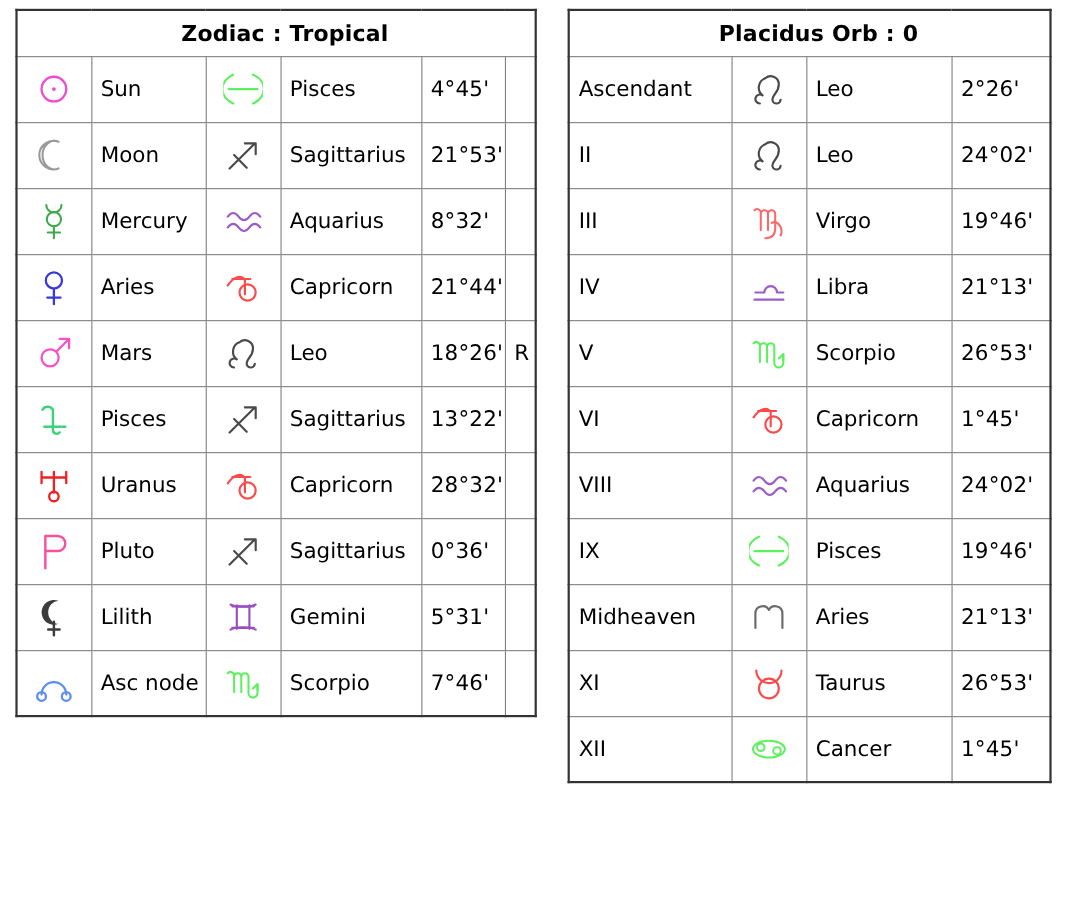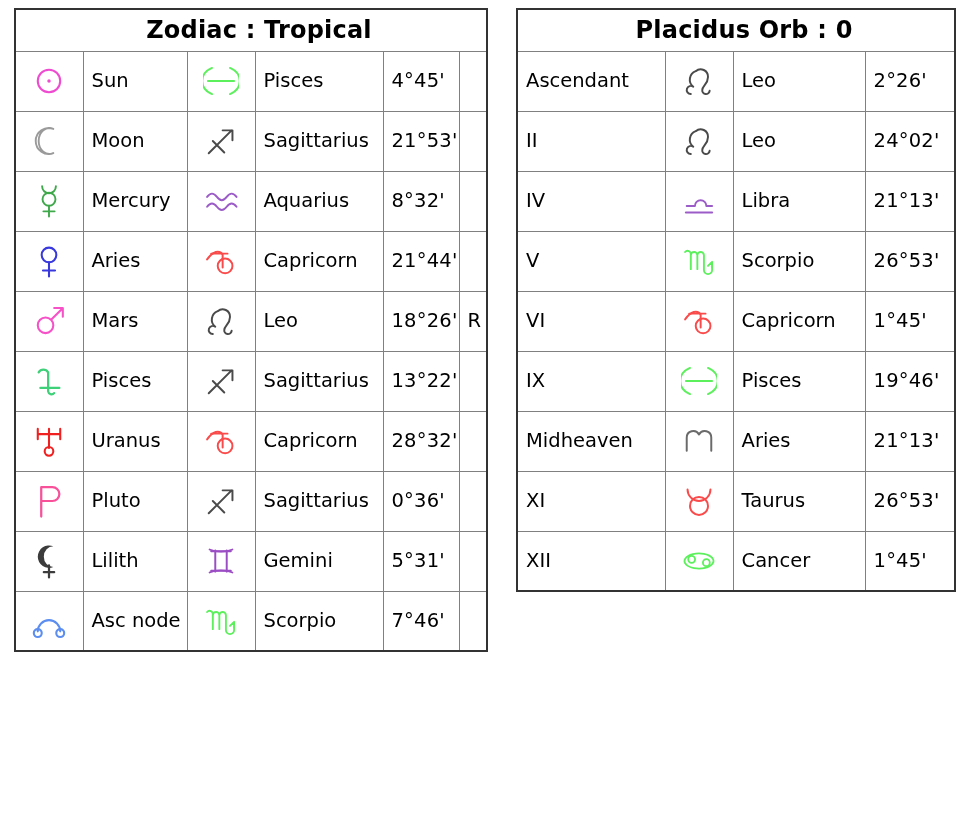--- a/index.html
+++ b/index.html
@@ -46,21 +46,21 @@
     text-align: left;
     vertical-align: middle;
     line-height: 1.12;
     background: #ffffff;
     white-space: nowrap;
   }
   table.chart thead th {
     height: 42px;
     text-align: center;
     font-weight: bold;
-    font-size: 24px;
+    font-size: 20px;
     letter-spacing: 0.2px;
     padding-left: 24px;
   }
   
   table.chart {
     border: 2px solid #333333;
   }
 
   
   .left col.c-sym   { width: 68px; }
@@ -330,20 +330,31 @@
             <td>II</td>
             <td class="glyph-cell">
               <svg class="glyph-svg" width="36" height="36" viewBox="0 0 44 44" style="stroke:#4a4a4a;color:#4a4a4a;fill:#4a4a4a">
                 <path d="M12 38 A5 5 0 1 1 15 29 A11 11 0 0 1 18 10 A9 9 0 0 1 33 17 C33 26 26 28 26 33 A4.5 4.5 0 0 0 35 34" style="fill:none;stroke-linecap:round;stroke-linejoin:round;stroke-width:2.4"></path>
               </svg>
             </td>
             <td>Leo</td>
             <td class="deg-cell">24°02'</td>
           </tr>
           <tr>
+            <td>III</td>
+            <td class="glyph-cell">
+              <svg class="glyph-svg" width="36" height="36" viewBox="0 0 44 44" style="stroke:#fa6a6a;color:#fa6a6a;fill:#fa6a6a">
+                <path d="M6 10 A4 4 0 0 1 13 13 V32 M13 14 A4 4 0 0 1 21 14 V32 M21 14 A4 4 0 0 1 29 14 V30 C29 38 24 41 18 41" style="fill:none;stroke-linecap:round;stroke-linejoin:round;stroke-width:2.3"></path>
+                <path d="M25 24 A8 10 0 0 1 35 38" style="fill:none;stroke-linecap:round;stroke-linejoin:round;stroke-width:2.3"></path>
+              </svg>
+            </td>
+            <td>Virgo</td>
+            <td class="deg-cell">19°46'</td>
+          </tr>
+          <tr>
             <td>IV</td>
             <td class="glyph-cell">
               <svg class="glyph-svg" width="36" height="36" viewBox="0 0 44 44" style="stroke:#9b5cc8;color:#9b5cc8;fill:#9b5cc8">
                 <path d="M7 28 H17 A7 7 0 0 1 31 28 H38" style="fill:none;stroke-linecap:round;stroke-linejoin:round;stroke-width:2.4"></path>
                 <path d="M6 36 H38" style="fill:none;stroke-linecap:round;stroke-linejoin:round;stroke-width:2.6"></path>
               </svg>
             </td>
             <td>Libra</td>
             <td class="deg-cell">21°13'</td>
           </tr>
@@ -362,20 +373,31 @@
             <td>VI</td>
             <td class="glyph-cell">
               <svg class="glyph-svg" width="36" height="36" viewBox="0 0 44 44" style="stroke:#fa4a4a;color:#fa4a4a;fill:#fa4a4a">
                 <path d="M5 20 C12 10 20 8 24 14 L24 30" style="fill:none;stroke-linecap:round;stroke-linejoin:round;stroke-width:2.4"></path>
                 <path d="M10 13 H30" style="fill:none;stroke-linecap:round;stroke-linejoin:round;stroke-width:2.4"></path>
                 <circle cx="27" cy="28" r="9" style="fill:none;stroke-linecap:round;stroke-linejoin:round;stroke-width:2.4"></circle>
               </svg>
             </td>
             <td>Capricorn</td>
             <td class="deg-cell">1°45'</td>
+          </tr>
+          <tr>
+            <td>VIII</td>
+            <td class="glyph-cell">
+              <svg class="glyph-svg" width="36" height="36" viewBox="0 0 44 44" style="stroke:#9b5cc8;color:#9b5cc8;fill:#9b5cc8">
+                <path d="M5 17 Q11 9 17 17 T29 17 T41 17" style="fill:none;stroke-linecap:round;stroke-linejoin:round;stroke-width:2.4"></path>
+                <path d="M5 29 Q11 21 17 29 T29 29 T41 29" style="fill:none;stroke-linecap:round;stroke-linejoin:round;stroke-width:2.4"></path>
+              </svg>
+            </td>
+            <td>Aquarius</td>
+            <td class="deg-cell">24°02'</td>
           </tr>
           <tr>
             <td>IX</td>
             <td class="glyph-cell">
               <svg class="glyph-svg" width="36" height="36" viewBox="0 0 44 44" style="stroke:#5cf05c;color:#5cf05c;fill:#5cf05c">
                 <path d="M11 6 A22 18 0 0 0 11 38" style="fill:none;stroke-linecap:round;stroke-linejoin:round;stroke-width:2.4"></path>
                 <path d="M33 6 A22 18 0 0 1 33 38" style="fill:none;stroke-linecap:round;stroke-linejoin:round;stroke-width:2.4"></path>
                 <path d="M6 22 H38" style="fill:none;stroke-linecap:round;stroke-linejoin:round;stroke-width:2.4"></path>
               </svg>
             </td>

